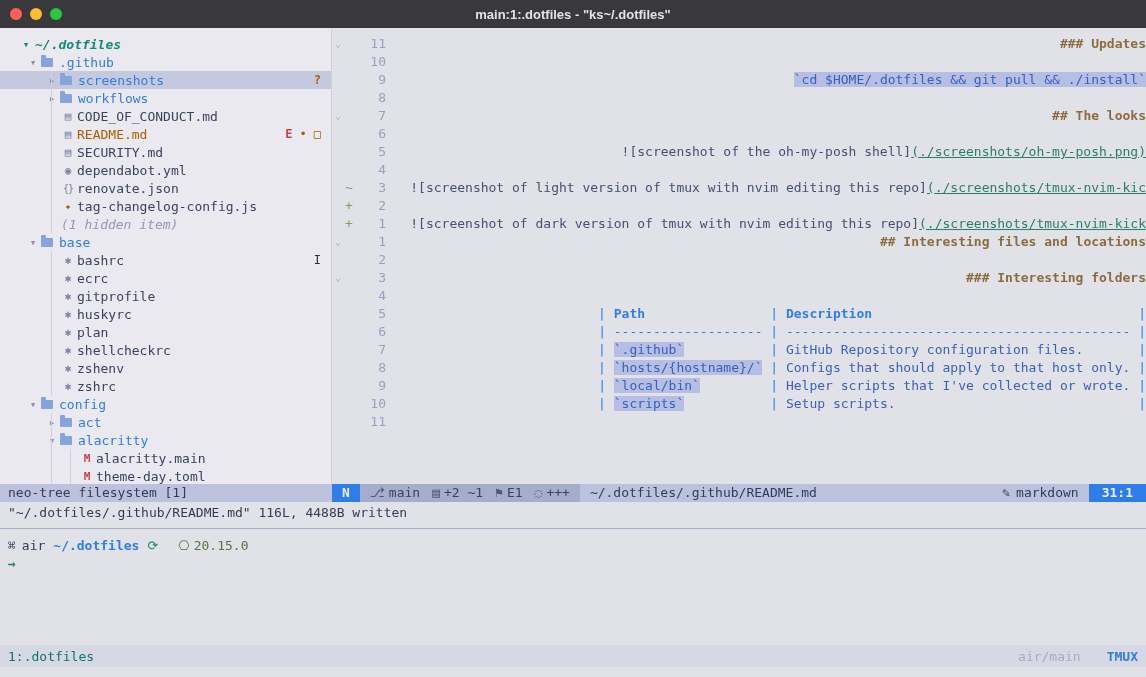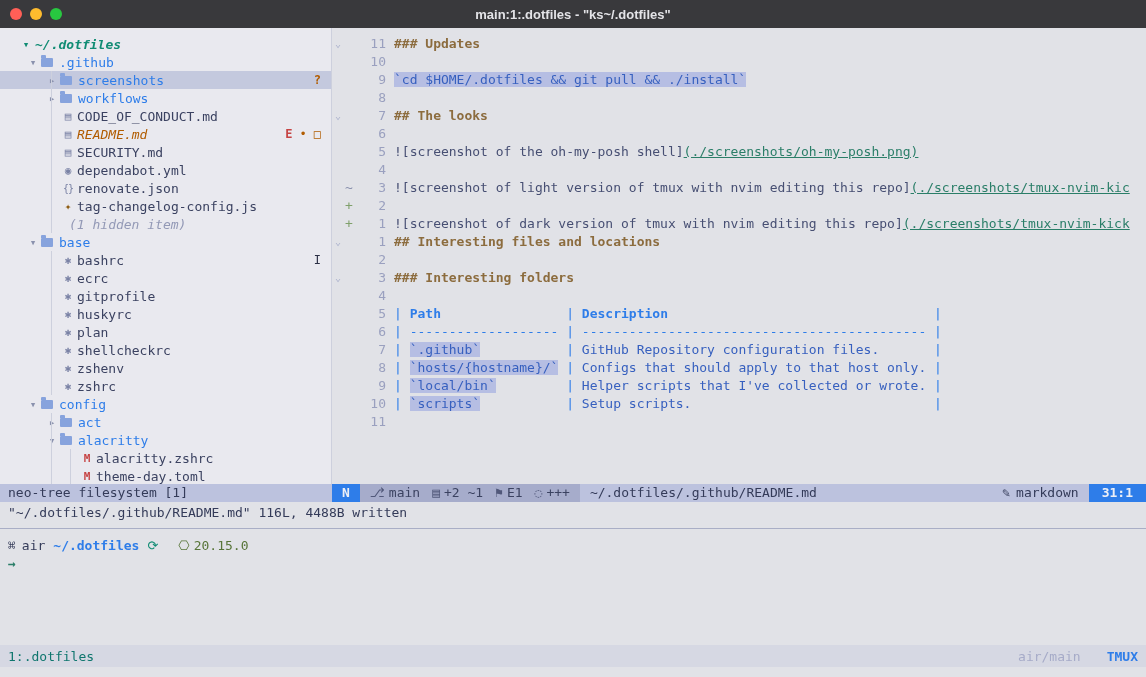--- a/index.html
+++ b/index.html
@@ -24,33 +24,33 @@
   .tree-arrow{flex:0 0 16px;text-align:center;color:#8a91ad;font-size:11px;}
   .root-arrow{color:#118c74;margin-left:12px;}
   .ico-folder{flex:0 0 12px;width:12px;height:9px;background:#87a3dd;border-radius:1px;position:relative;margin-right:5px;}
   .ico-folder::before{content:"";position:absolute;top:-3px;left:0;width:5px;height:3px;background:inherit;border-radius:1px 1px 0 0;}
   .tree-ico{flex:0 0 16px;text-align:center;font-size:11px;}
   .ico-md{color:#7a82a5;}.ico-yml{color:#7a82a5;}.ico-json{color:#7a82a5;font-size:10px;letter-spacing:-1px;}
   .ico-js{color:#8f5e15;}.ico-rc{color:#7a82a5;}.ico-toml{color:#c64343;font-weight:bold;}
   .tree-label{padding-left:1px;}
   .lbl-root{color:#118c74;font-weight:bold;font-style:italic;}
   .lbl-folder{color:#2e7de9;}
-  .lbl-hidden{color:#9399b6;font-style:italic;margin-left:8px;}
-  .tree-label.modified{color:#b15c00;font-style:italic;}
+  .lbl-hidden{color:#9399b6;font-style:italic;}
+  .tree-label.modified{color:#b15c00;}
   .tree-badges{margin-left:auto;padding-right:10px;display:flex;gap:7px;font-size:12px;}
   .b-q{color:#b15c00;font-weight:bold;}.b-e{color:#c64343;font-weight:bold;}
   .b-dot{color:#b15c00;}.b-sq{color:#b15c00;}.b-i{color:#2b2f44;}
   
   .editor{flex:1;padding-top:7px;overflow:hidden;background:#e1e2e7;}
   .ed-row{height:18px;line-height:18px;display:flex;white-space:pre;}
   .ed-fold{flex:0 0 12px;text-align:center;color:#a8aecb;font-size:10px;}
   .ed-sign{flex:0 0 10px;text-align:center;}
   .sg-chg{color:#8a91ad;}.sg-add{color:#7fa06b;}
   .ed-num{flex:0 0 32px;text-align:right;color:#9aa0bf;}
-  .ed-text{flex:1;padding-left:8px;color:#3b4261;overflow:hidden;}
+  .ed-text{flex:1;padding-left:8px;color:#3b4261;overflow:hidden;text-align:right;}
   .cursorline{background:#bdc3e2;}
   .cursorline .ed-num{color:#b15c00;font-weight:bold;}
   .cursor-block{display:inline-block;width:8px;height:15px;background:#8f99c2;vertical-align:middle;}
   .seg-h{color:#8c6c3e;font-weight:bold;}
   .seg-code{background:#b6bee3;color:#3760bf;}
   .seg-label{color:#474f73;}
   .seg-link{color:#2a7e68;text-decoration:underline;}
   .seg-pipe{color:#2e7de9;}
   .seg-th{color:#2e7de9;font-weight:bold;}
   .seg-cell{color:#3760bf;}
@@ -116,21 +116,21 @@
         <div class="tree-row" data-depth="2" style="padding-left: 44px;"><span class="tree-arrow"> </span><span class="tree-ico ico-rc">✱</span><span class="tree-label lbl-rc">ecrc</span></div>
         <div class="tree-row" data-depth="2" style="padding-left: 44px;"><span class="tree-arrow"> </span><span class="tree-ico ico-rc">✱</span><span class="tree-label lbl-rc">gitprofile</span></div>
         <div class="tree-row" data-depth="2" style="padding-left: 44px;"><span class="tree-arrow"> </span><span class="tree-ico ico-rc">✱</span><span class="tree-label lbl-rc">huskyrc</span></div>
         <div class="tree-row" data-depth="2" style="padding-left: 44px;"><span class="tree-arrow"> </span><span class="tree-ico ico-rc">✱</span><span class="tree-label lbl-rc">plan</span></div>
         <div class="tree-row" data-depth="2" style="padding-left: 44px;"><span class="tree-arrow"> </span><span class="tree-ico ico-rc">✱</span><span class="tree-label lbl-rc">shellcheckrc</span></div>
         <div class="tree-row" data-depth="2" style="padding-left: 44px;"><span class="tree-arrow"> </span><span class="tree-ico ico-rc">✱</span><span class="tree-label lbl-rc">zshenv</span></div>
         <div class="tree-row" data-depth="2" style="padding-left: 44px;"><span class="tree-arrow"> </span><span class="tree-ico ico-rc">✱</span><span class="tree-label lbl-rc">zshrc</span></div>
         <div class="tree-row" data-depth="1" style="padding-left: 25px;"><span class="tree-arrow">▾</span><span class="ico-folder"></span><span class="tree-label lbl-folder">config</span></div>
         <div class="tree-row" data-depth="2" style="padding-left: 44px;"><span class="tree-arrow">▸</span><span class="ico-folder"></span><span class="tree-label lbl-folder">act</span></div>
         <div class="tree-row" data-depth="2" style="padding-left: 44px;"><span class="tree-arrow">▾</span><span class="ico-folder"></span><span class="tree-label lbl-folder">alacritty</span></div>
-        <div class="tree-row" data-depth="3" style="padding-left: 63px;"><span class="tree-arrow"> </span><span class="tree-ico ico-toml">M</span><span class="tree-label lbl-toml">alacritty.zshrc</span></div>
+        <div class="tree-row" data-depth="3" style="padding-left: 63px;"><span class="tree-arrow"> </span><span class="tree-ico ico-toml">M</span><span class="tree-label lbl-toml">alacritty.main</span></div>
         <div class="tree-row" data-depth="3" style="padding-left: 63px;"><span class="tree-arrow"> </span><span class="tree-ico ico-toml">M</span><span class="tree-label lbl-toml">theme-day.toml</span></div>
       </div>
     <div class="editor" id="editor">
         <div class="ed-row"><span class="ed-fold">⌄</span><span class="ed-sign"> </span><span class="ed-num">11</span><span class="ed-text"><span class="seg-h">### Updates</span></span></div>
         <div class="ed-row"><span class="ed-fold"> </span><span class="ed-sign"> </span><span class="ed-num">10</span><span class="ed-text"></span></div>
         <div class="ed-row"><span class="ed-fold"> </span><span class="ed-sign"> </span><span class="ed-num">9</span><span class="ed-text"><span class="seg-code">`cd $HOME/.dotfiles &amp;&amp; git pull &amp;&amp; ./install`</span></span></div>
         <div class="ed-row"><span class="ed-fold"> </span><span class="ed-sign"> </span><span class="ed-num">8</span><span class="ed-text"></span></div>
         <div class="ed-row"><span class="ed-fold">⌄</span><span class="ed-sign"> </span><span class="ed-num">7</span><span class="ed-text"><span class="seg-h">## The looks</span></span></div>
         <div class="ed-row"><span class="ed-fold"> </span><span class="ed-sign"> </span><span class="ed-num">6</span><span class="ed-text"></span></div>
         <div class="ed-row"><span class="ed-fold"> </span><span class="ed-sign"> </span><span class="ed-num">5</span><span class="ed-text"><span class="seg-label">![screenshot of the oh-my-posh shell]</span><span class="seg-link">(./screenshots/oh-my-posh.png)</span></span></div>

